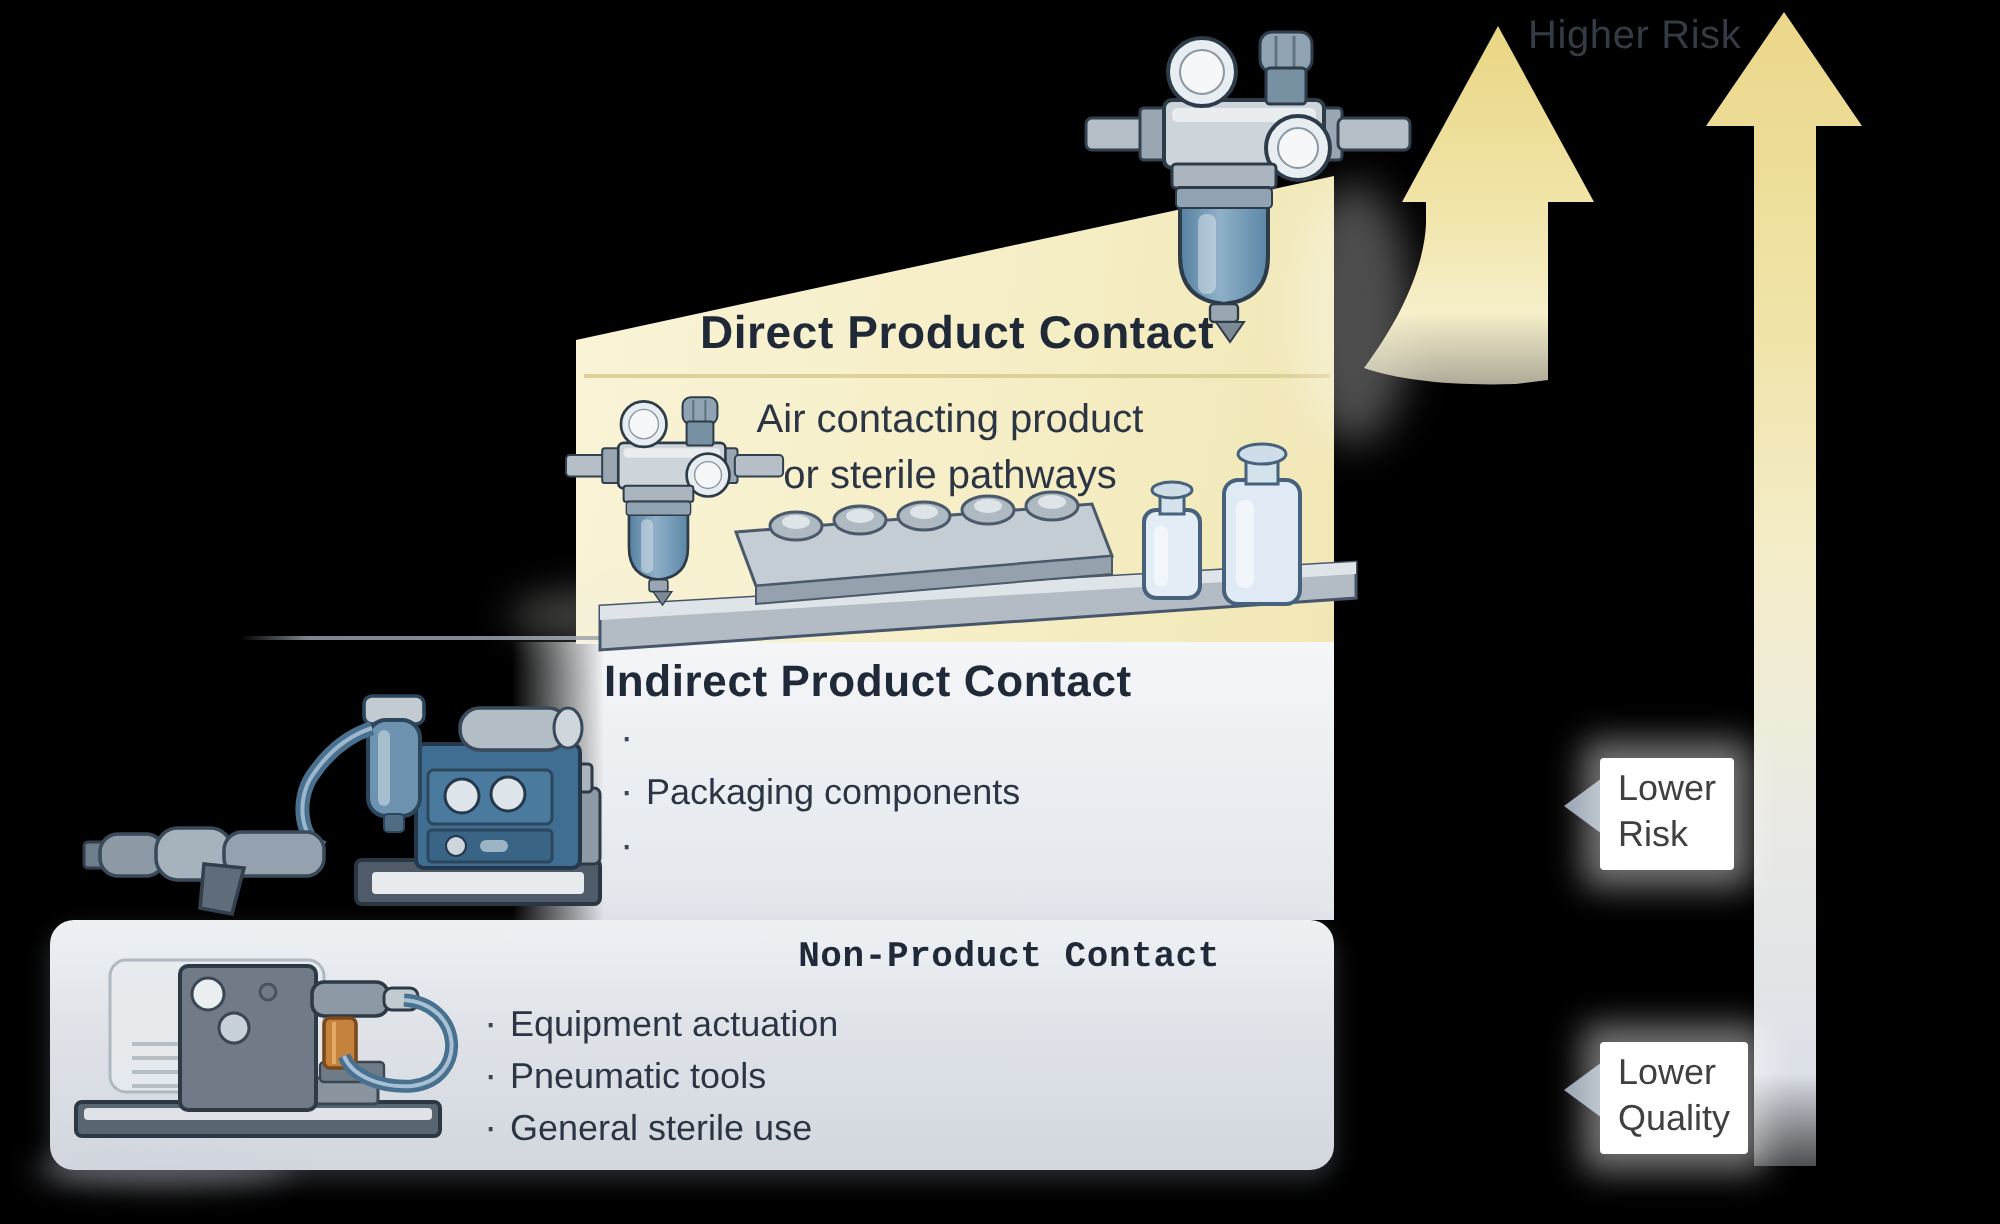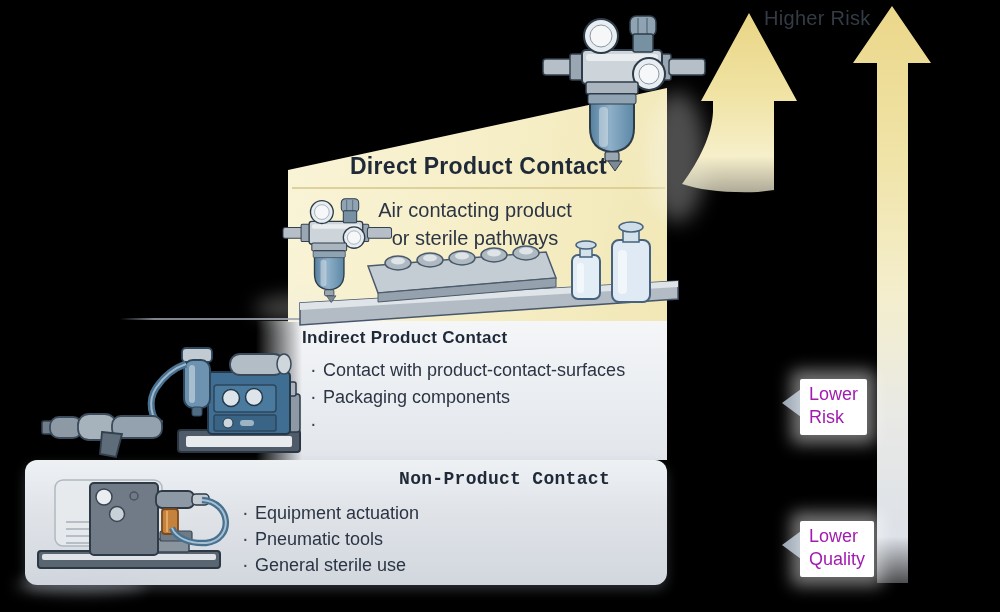--- a/index.html
+++ b/index.html
@@ -30,38 +30,38 @@
     left:25px;top:460px;width:642px;height:125px;border-radius:12px;
     background:linear-gradient(180deg,#eef1f4 0%,#e0e4e9 40%,#d2d7de 100%);
     box-shadow:0 5px 12px rgba(140,150,165,.3);
   }
 
   
   .t-title{font-weight:700;color:#1f2937;font-size:22px;letter-spacing:.3px;white-space:nowrap;}
   .direct-title{left:290px;top:153px;width:377px;text-align:center;font-size:23px;}
   .direct-desc{left:330px;top:196px;width:290px;text-align:center;
     font-size:20px;line-height:28px;color:#2b3544;}
-  .indirect-title{left:302px;top:328px;font-size:17px;}
+  .indirect-title{left:302px;top:328px;font-size:22px;}
   .non-title{left:230px;top:469px;width:380px;text-align:right;font-size:18px;font-family:Liberation Mono, monospace;}
   .bullets{color:#2b3544;font-size:18px;}
   .bullets .row{display:flex;align-items:baseline;height:27px;white-space:nowrap;}
   .bullets .dot{width:13px;color:#3a4554;font-size:20px;}
   .ind-bullets{left:310px;top:358px;}
   .non-bullets{left:242px;top:501px;}
   .non-bullets .row{height:26px;}
 
   
   .higher-risk{left:764px;top:7px;width:114px;font-size:20px;font-weight:400;
     color:#333b45;letter-spacing:.3px;white-space:nowrap;}
 
   
   .side-label{z-index:9;}
   .side-label .box{
     position:absolute;left:18px;top:0;background:#fff;border-radius:2px;
-    padding:4px 9px 6px 9px;color:#a21caf;font-size:18px;line-height:23px;
+    padding:4px 9px 6px 9px;color:#404040;font-size:18px;line-height:23px;
     box-shadow:0 0 16px 9px rgba(255,255,255,.45);
   }
   .side-label .pointer{
     position:absolute;left:0;width:0;height:0;
     border-top:14px solid transparent;border-bottom:14px solid transparent;
     border-right:19px solid #93a0ae;
   }
   .label-risk{left:782px;top:379px;}
   .label-risk .pointer{top:10px;}
   .label-quality{left:782px;top:521px;}
@@ -236,21 +236,20 @@
   <div class="abs t-title direct-title">Direct Product Contact</div>
   <div class="abs direct-desc">
     <div>Air contacting product</div>
     <div>or sterile pathways</div>
   </div>
 
   <div class="abs t-title indirect-title">Indirect Product Contact</div>
   <div class="abs bullets ind-bullets">
     <div class="row">
       <span class="dot">·</span>
-      <span>Contact with product-contact-surfaces</span>
     </div>
     <div class="row">
       <span class="dot">·</span>
       <span>Packaging components</span>
     </div>
     <div class="row">
       <span class="dot">·</span>
     </div>
   </div>
 

